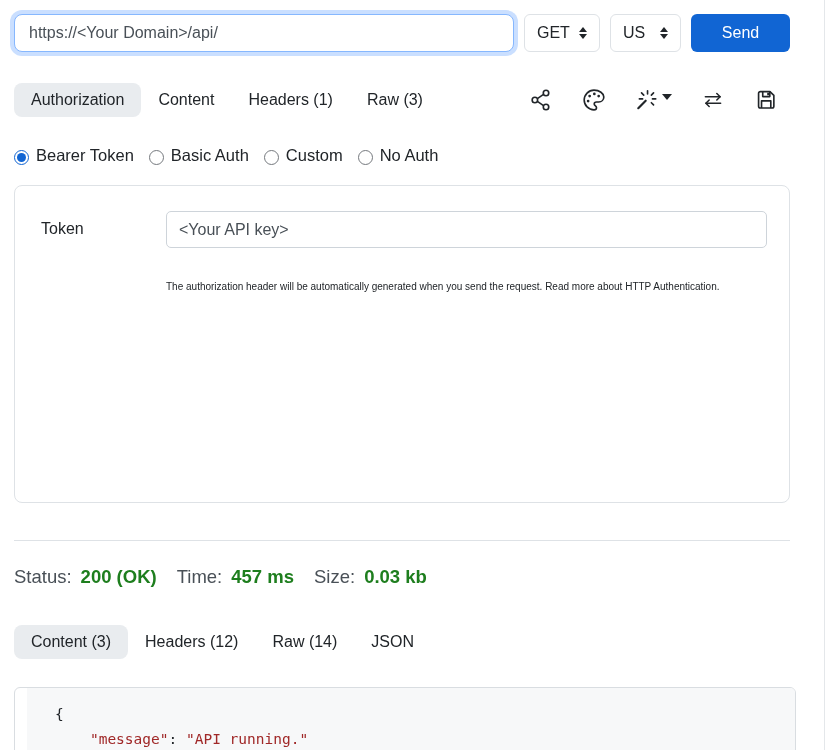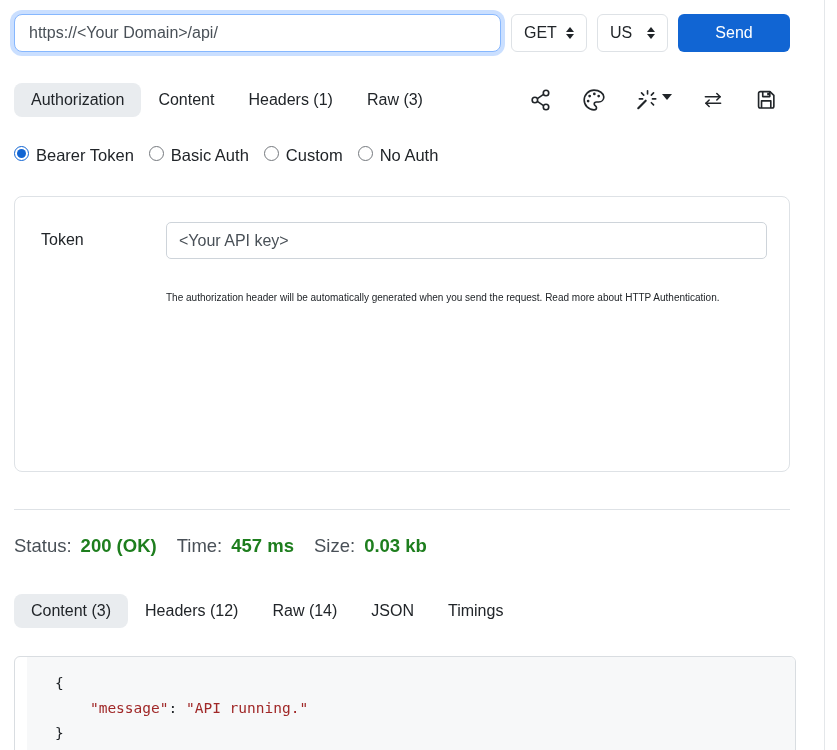--- a/index.html
+++ b/index.html
@@ -23,44 +23,44 @@
     display: flex; align-items: center; justify-content: space-between;
     border: 1px solid #dee2e6; border-radius: 6px; background: #fff;
     padding: 0 12px; font-size: 16px; color: #212529; cursor: pointer;
   }
   .select-method { width: 76px; }
   .select-region { width: 71px; }
   .updown { display: flex; flex-direction: column; gap: 2px; align-items: center; }
   .tri-up { width: 0; height: 0; border-left: 4px solid transparent; border-right: 4px solid transparent; border-bottom: 5px solid #212529; }
   .tri-down { width: 0; height: 0; border-left: 4px solid transparent; border-right: 4px solid transparent; border-top: 5px solid #212529; }
   .send-btn {
-    width: 112px; border: none; border-radius: 6px; background: #1165d3;
+    width: 99px; border: none; border-radius: 6px; background: #1165d3;
     color: #fff; font-size: 16px; cursor: pointer; font-family: "Liberation Sans", sans-serif;
   }
 
   
   .tabs-row { margin-top: 31px; display: flex; align-items: center; }
   .tab {
     padding: 8px 17px; font-size: 16px; color: #212529; border-radius: 8px;
     cursor: pointer; white-space: nowrap; background: transparent;
   }
   .tab.active { background: #e9ecef; }
   .toolbar { margin-left: auto; display: flex; align-items: center; gap: 29px; padding-right: 12px; }
   .icon-btn { display: flex; align-items: center; cursor: pointer; }
   .caret-down { width: 0; height: 0; border-left: 5px solid transparent; border-right: 5px solid transparent; border-top: 6px solid #212529; margin: -6px 0 0 3px; }
 
   
   .auth-row { margin-top: 29px; display: flex; align-items: center; gap: 15px; font-size: 16.5px; }
-  .auth-option { display: flex; align-items: flex-start; gap: 7px; cursor: pointer; }
+  .auth-option { display: flex; align-items: flex-end; gap: 7px; cursor: pointer; }
   .radio { width: 15px; height: 15px; border-radius: 50%; border: 1px solid #75797e; background: #fff; position: relative; flex: none; }
   .radio.selected { border: 1.5px solid #1165d3; }
   .radio.selected::after { content: ""; position: absolute; inset: 2px; border-radius: 50%; background: #1165d3; }
 
   
-  .panel { margin-top: 31px; border: 1px solid #dee2e6; border-radius: 8px; height: 276px; padding: 25px 0 0 26px; }
+  .panel { margin-top: 20px; border: 1px solid #dee2e6; border-radius: 8px; height: 318px; padding: 25px 0 0 26px; }
   .panel-row { display: flex; }
   .panel-label { width: 125px; font-size: 16px; padding-top: 9px; color: #212529; }
   .token-input {
     width: 601px; height: 37px; border: 1px solid #ced4da; border-radius: 5px;
     padding: 0 12px; font-size: 16px; color: #495057; outline: none;
     font-family: "Liberation Sans", sans-serif;
   }
   .help-text { margin: 26px 0 0 125px; width: 586px; font-size: 10px; line-height: 25px; color: #212529; }
 
   
@@ -208,21 +208,20 @@
       <span class="stat-label">Size:</span>
       <span class="stat-value">0.03 kb</span>
     </div>
   </div>
 
   <div class="response-tabs">
     <div class="tab active">Content (3)</div>
     <div class="tab">Headers (12)</div>
     <div class="tab">Raw (14)</div>
     <div class="tab">JSON</div>
-    <div class="tab">Timings</div>
   </div>
 
   <div class="code-block">
 <pre><span>{</span>
     <span class="json-str">"message"</span><span>: </span><span class="json-str">"API running."</span>
 <span>}</span></pre>
   </div>
 
 </div>
 

